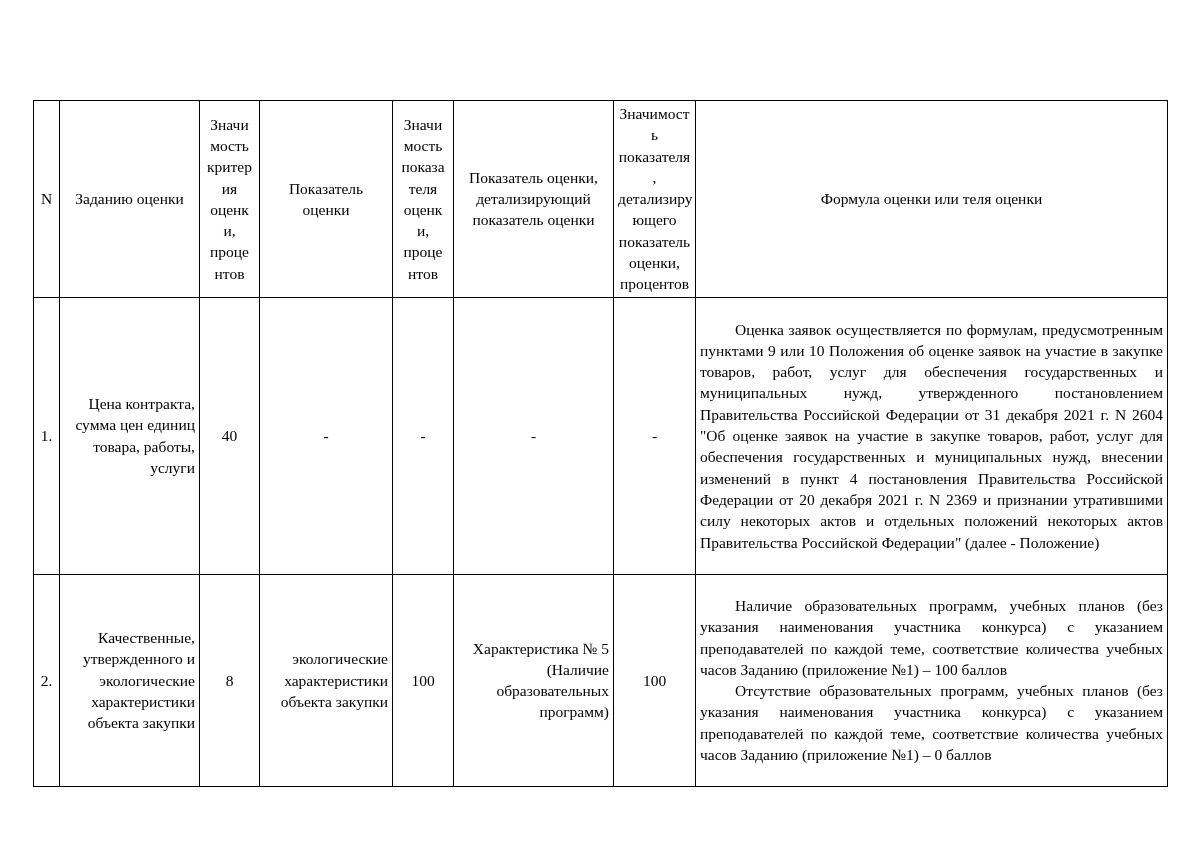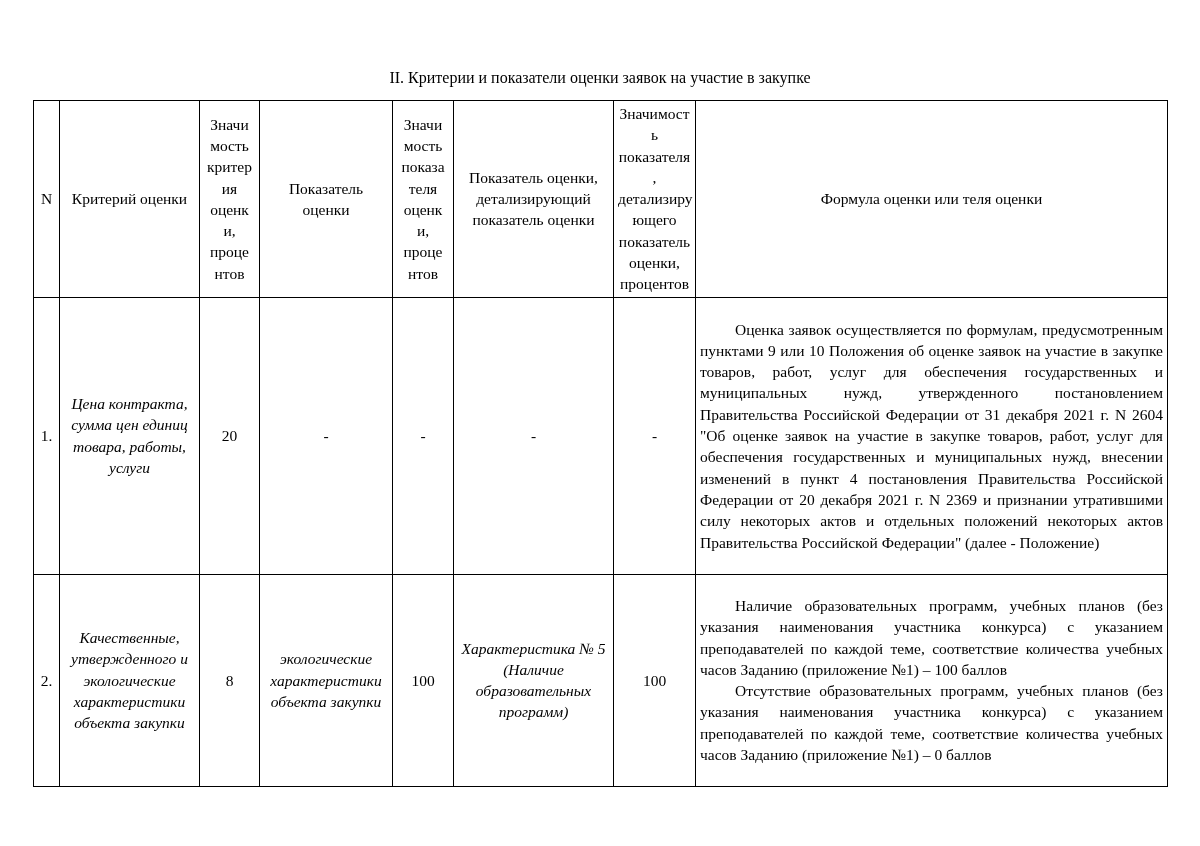--- a/index.html
+++ b/index.html
@@ -39,57 +39,56 @@
   table.criteria td {
     border: 1px solid #000000;
     padding: 2px 4px;
     vertical-align: middle;
     overflow: hidden;
   }
   tr.header-row { height: 190px; }
   tr.row-1 { height: 277px; }
   tr.row-2 { height: 212px; }
   td.center { text-align: center; }
-  td.left { text-align: center; padding-left: 5px; padding-right: 3px; font-style: italic; }
+  td.left { text-align: right; padding-left: 5px; padding-right: 3px; }
   td.formula-cell {
     vertical-align: top;
     text-align: justify;
     padding: 3px 6px 3px 6px;
     margin-left: 20px;
   }
   .pre { white-space: pre-line; }
   .formula-cell p {
     margin: 0;
     text-indent: 35px;
     text-align: justify;
   }
 </style>
 </head>
 <body>
 
 <div class="page">
 
-  <div class="doc-title">II. Критерии и показатели оценки заявок на участие в закупке</div>
 
   <table class="criteria">
     <colgroup>
       <col style="width:26px">
       <col style="width:140px">
       <col style="width:60px">
       <col style="width:133px">
       <col style="width:61px">
       <col style="width:160px">
       <col style="width:82px">
       <col style="width:472px">
     </colgroup>
 
     <tbody>
         <tr class="header-row">
       <td class="center">N</td>
-      <td class="center">Критерий оценки</td>
+      <td class="center">Заданию оценки</td>
       <td class="center pre">Значи
 мость
 критер
 ия
 оценк
 и,
 проце
 нтов</td>
       <td class="center pre">Показатель
 оценки</td>
@@ -112,21 +111,21 @@
 ющего
 показатель
 оценки,
 процентов</td>
       <td class="center">Формула оценки или теля оценки</td>
     </tr>
 
     <tr class="row-1">
       <td class="center">1.</td>
       <td class="left">Цена контракта, сумма цен единиц товара, работы, услуги</td>
-      <td class="center">20</td>
+      <td class="center">40</td>
       <td class="center">-</td>
       <td class="center">-</td>
       <td class="center">-</td>
       <td class="center">-</td>
       <td class="formula-cell">
         <p>Оценка заявок осуществляется по формулам, предусмотренным пунктами 9 или 10 Положения об оценке заявок на участие в закупке товаров, работ, услуг для обеспечения государственных и муниципальных нужд, утвержденного постановлением Правительства Российской Федерации от 31 декабря 2021 г. N 2604 "Об оценке заявок на участие в закупке товаров, работ, услуг для обеспечения государственных и муниципальных нужд, внесении изменений в пункт 4 постановления Правительства Российской Федерации от 20 декабря 2021 г. N 2369 и признании утратившими силу некоторых актов и отдельных положений некоторых актов Правительства Российской Федерации" (далее - Положение)</p>
       </td>
     </tr>
 
     <tr class="row-2">

